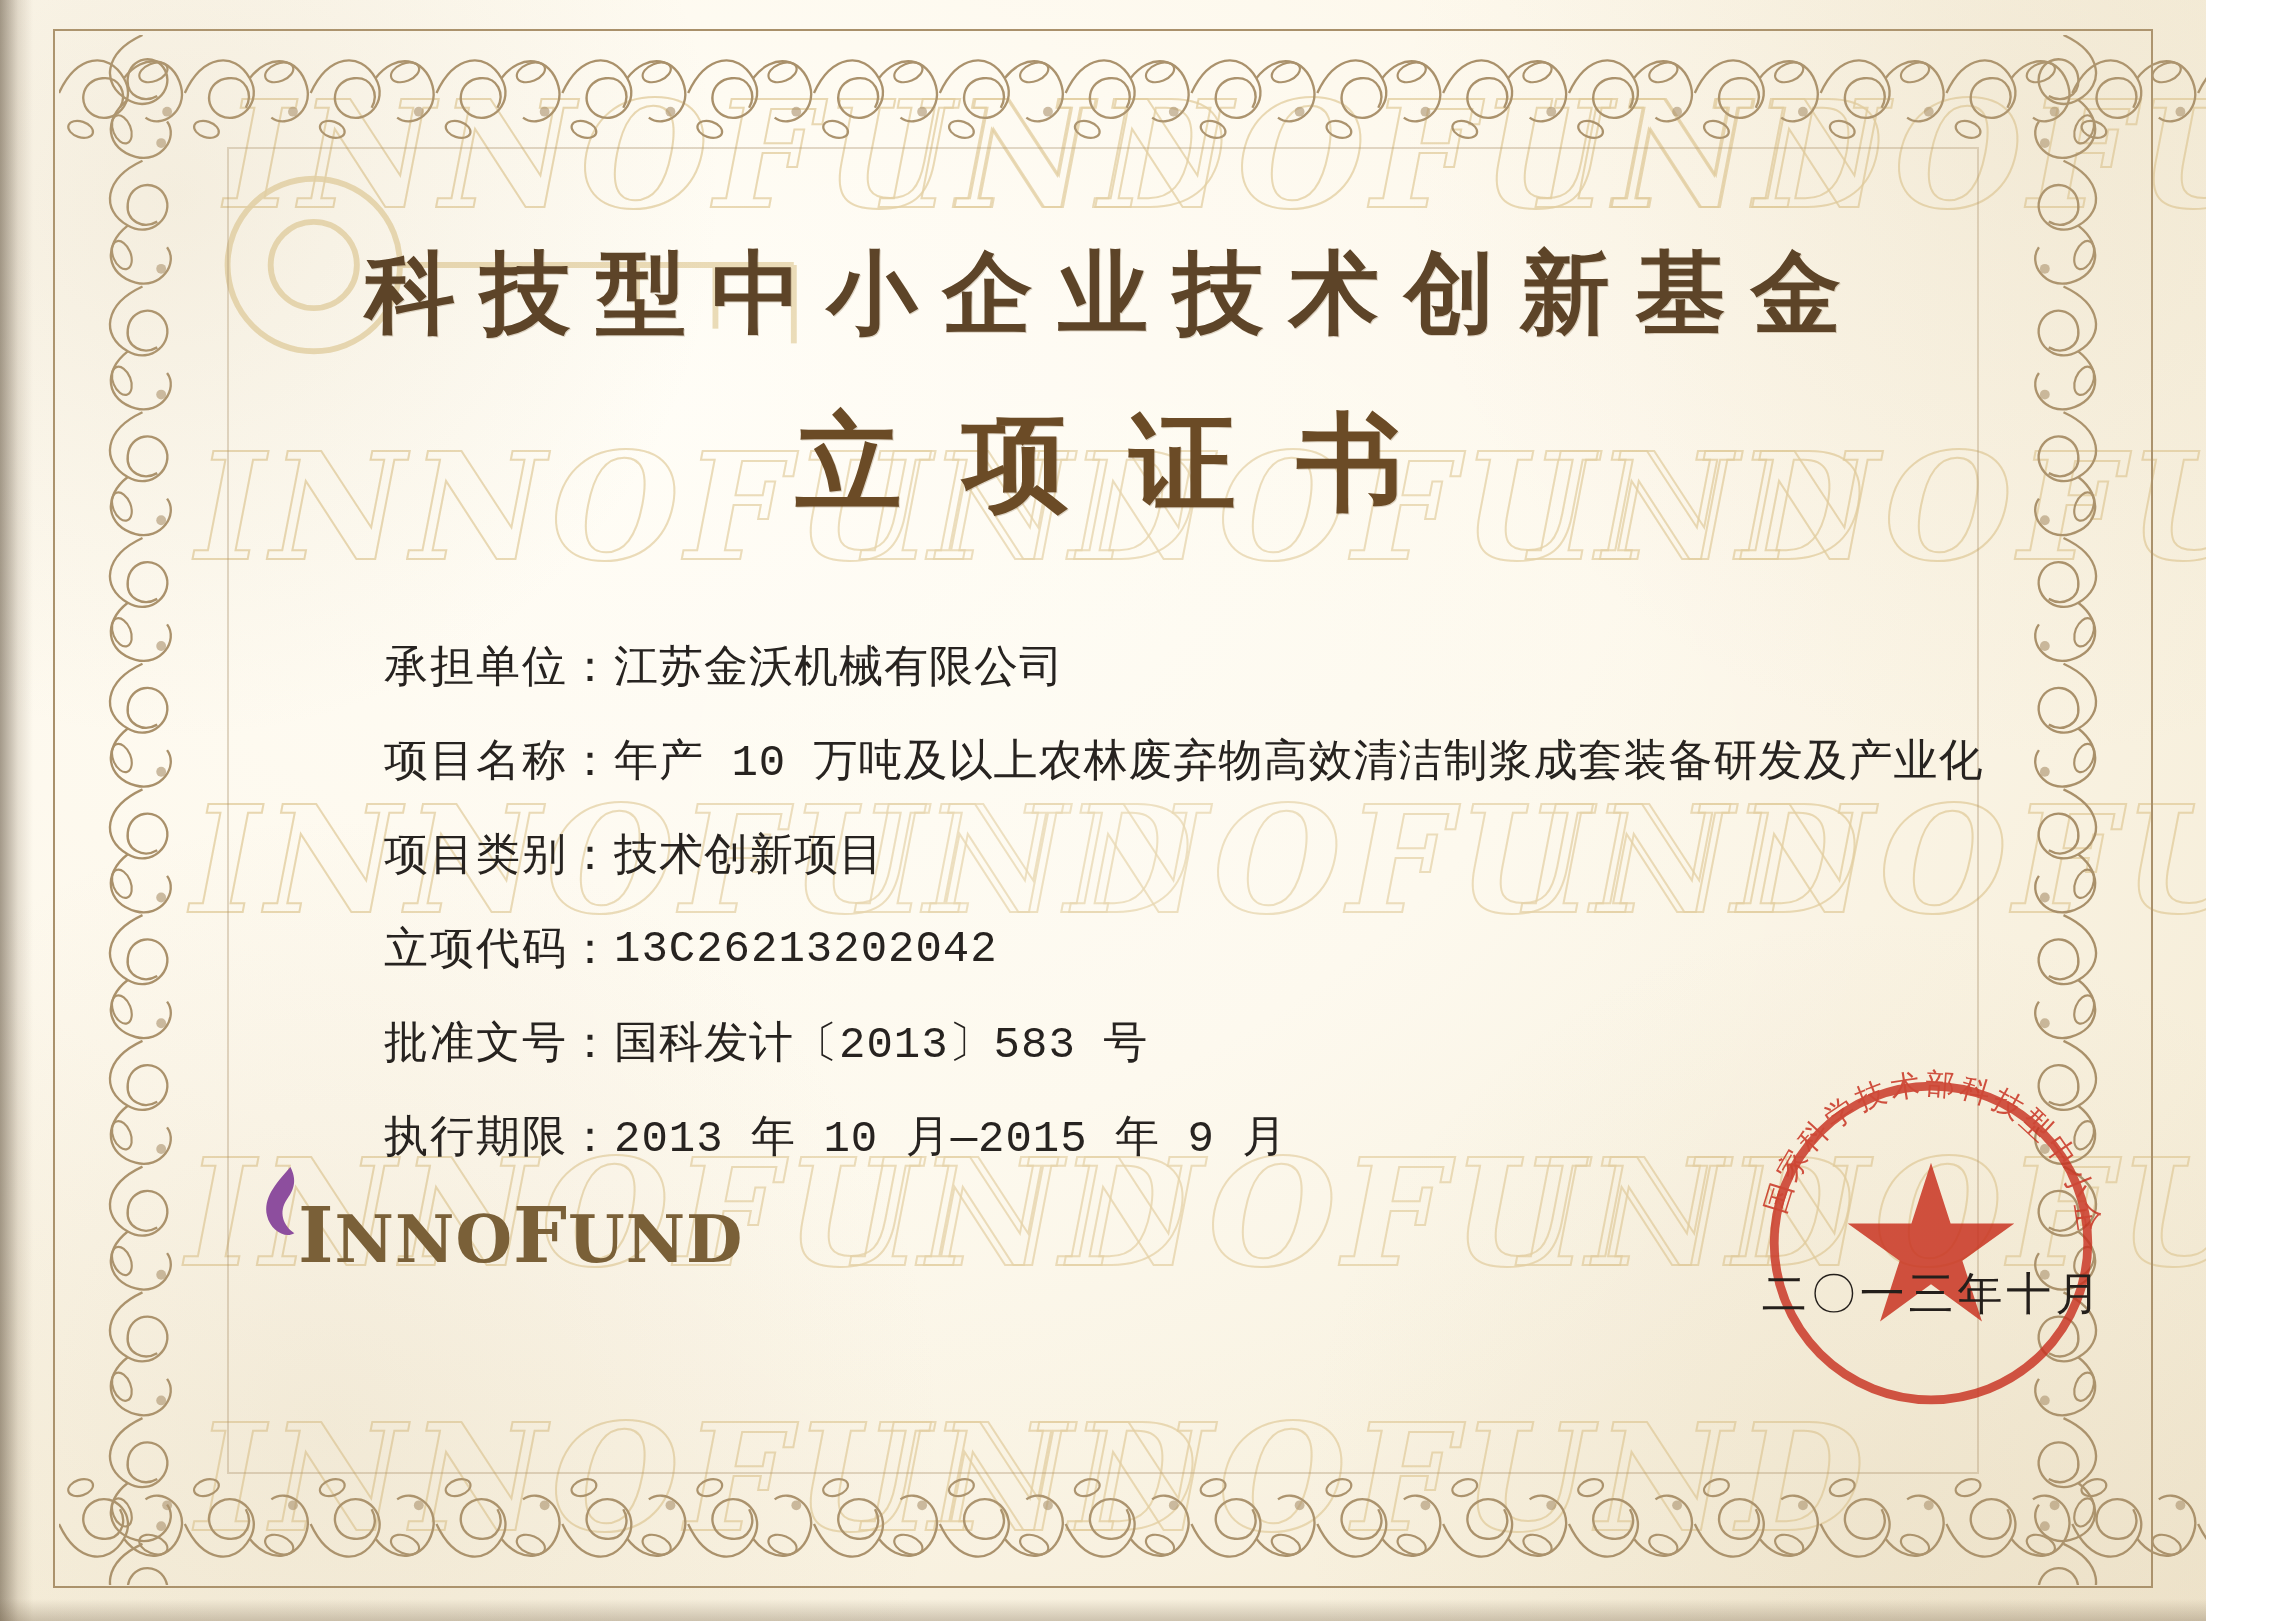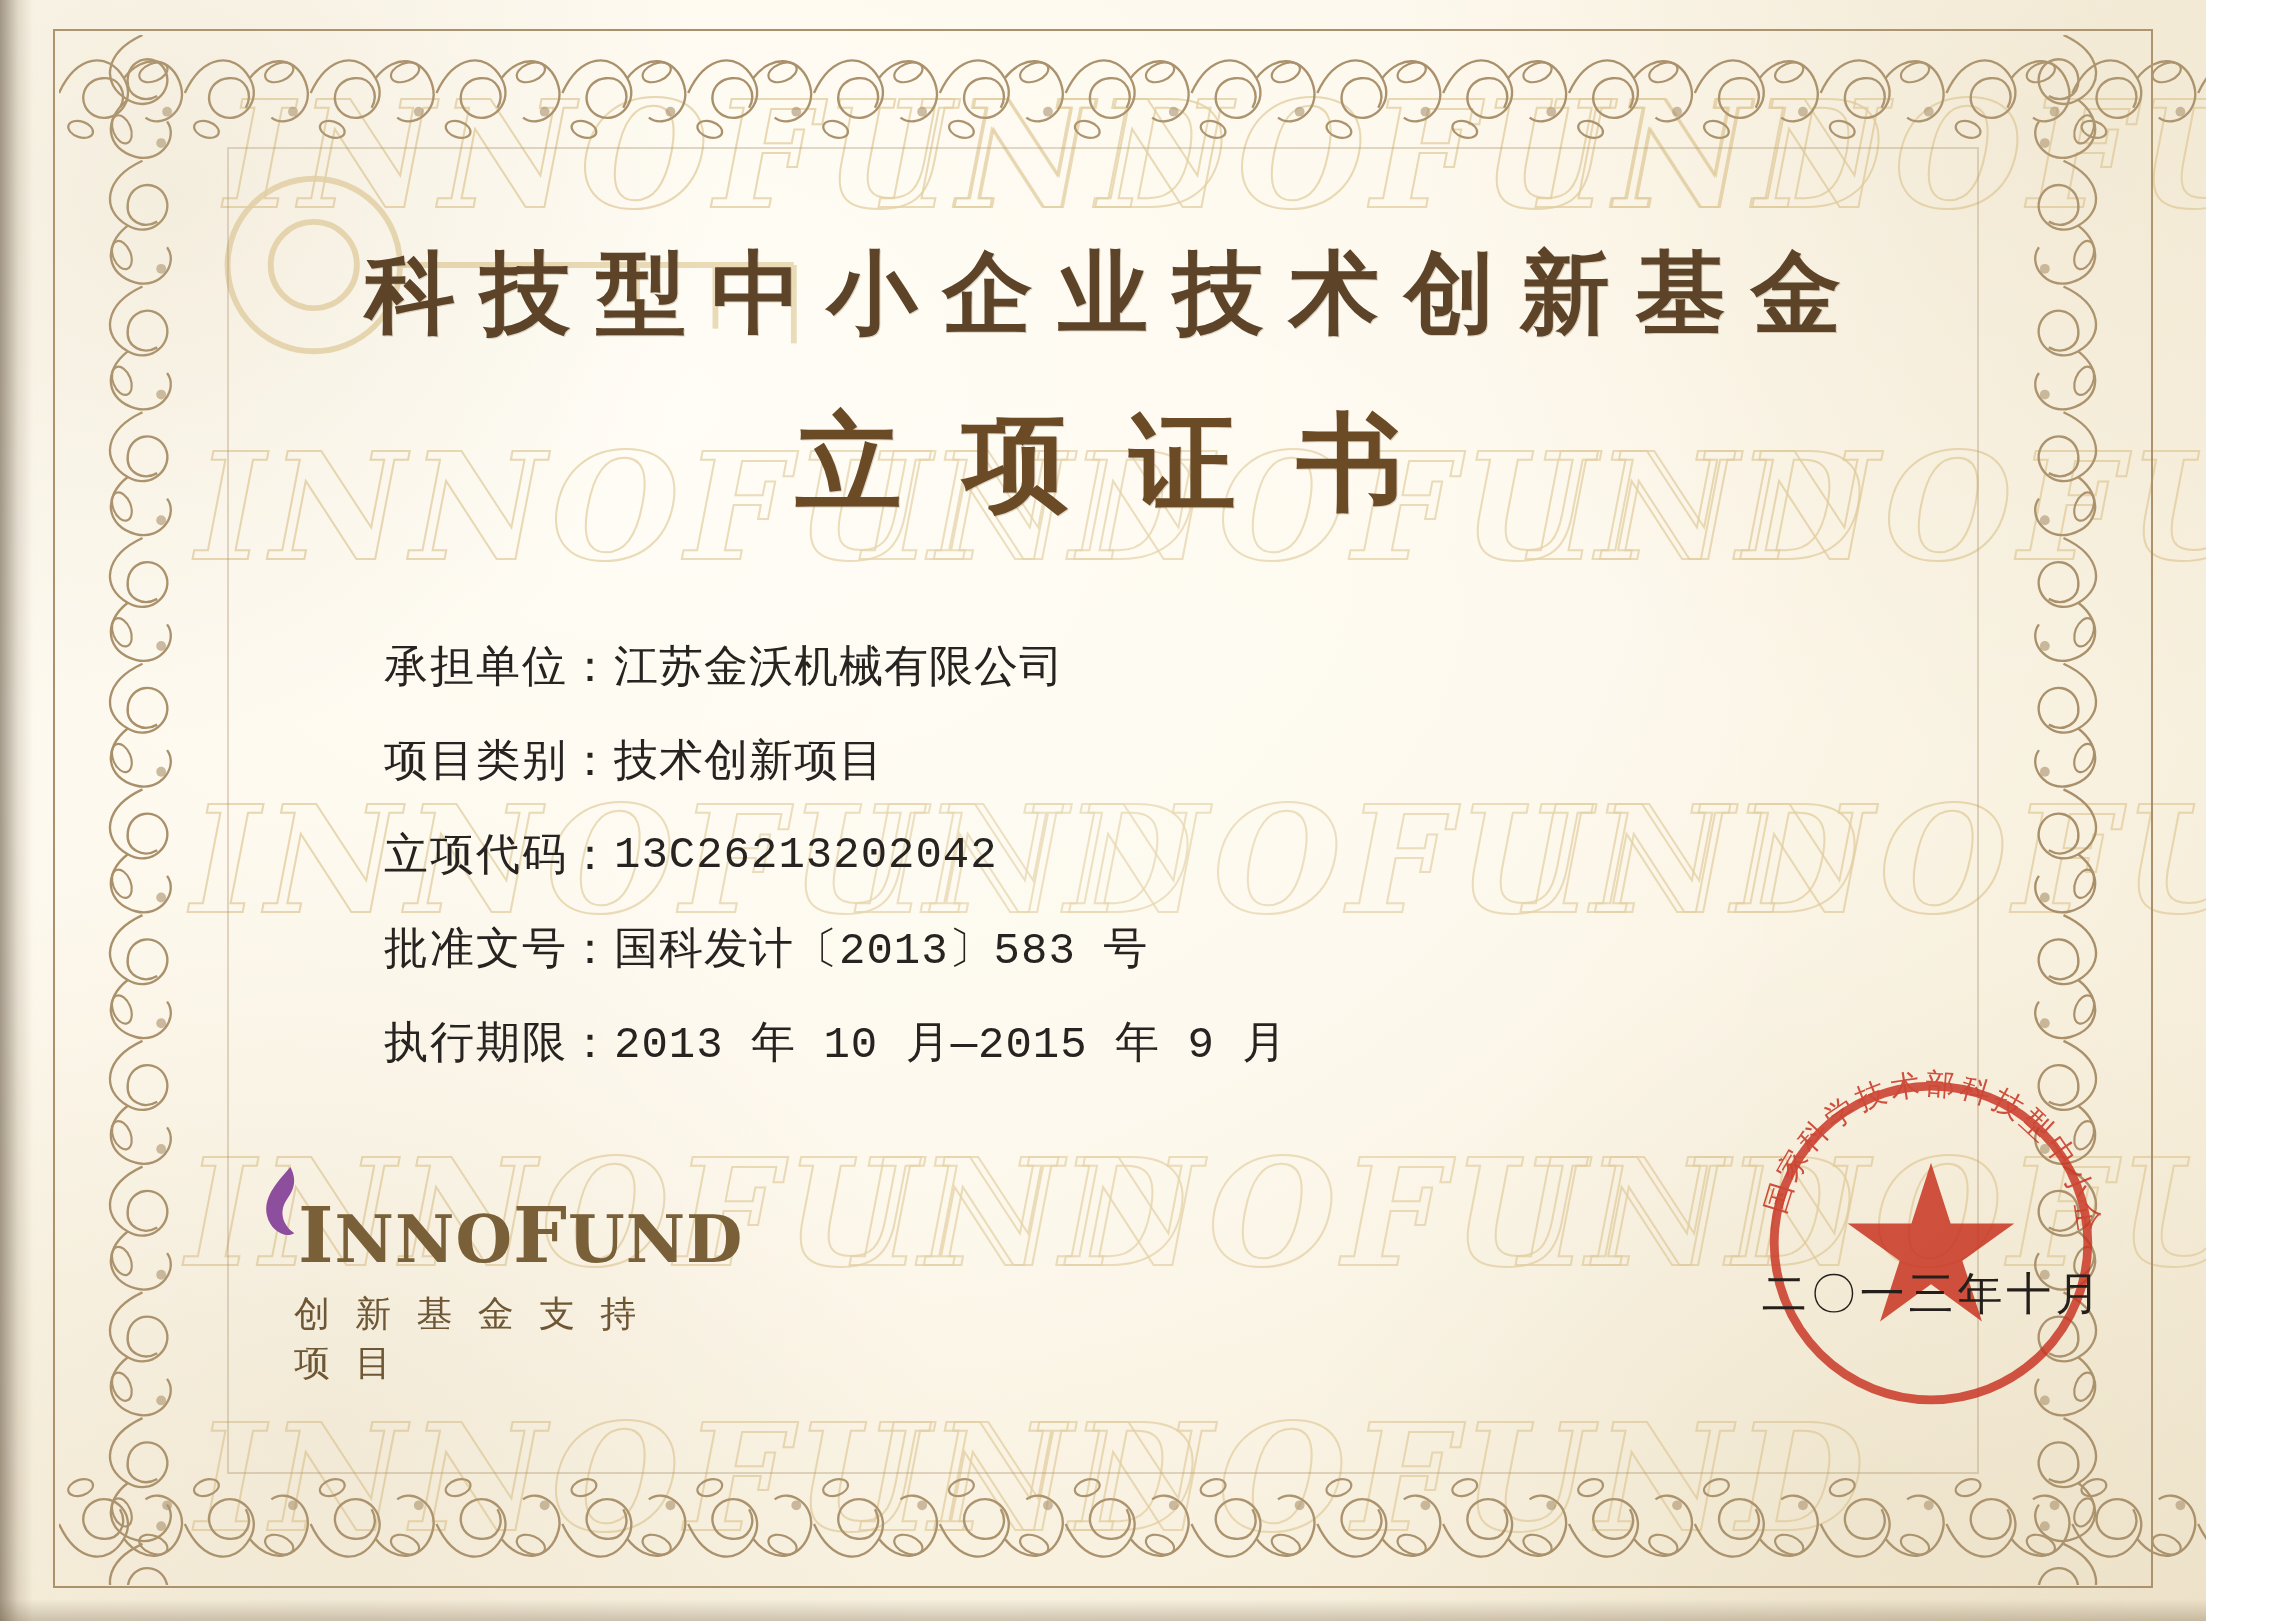--- a/index.html
+++ b/index.html
@@ -381,20 +381,24 @@
     <div class="title-main">科技型中小企业技术创新基金</div>
     <div class="title-sub">立项证书</div>
 
     <div class="fields">
 
       <div class="field-row">
         <span class="field-label">承担单位：</span>
         <span class="field-value">江苏金沃机械有限公司</span>
       </div>
 
+      <div class="field-row">
+        <span class="field-label">项目名称：</span>
+        <span class="field-value">年产 10 万吨及以上农林废弃物高效清洁制浆成套装备研发及产业化</span>
+      </div>
 
       <div class="field-row">
         <span class="field-label">项目类别：</span>
         <span class="field-value">技术创新项目</span>
       </div>
 
       <div class="field-row">
         <span class="field-label">立项代码：</span>
         <span class="field-value">13C26213202042</span>
       </div>
@@ -411,21 +415,20 @@
 
     </div>
 
     <div class="logo-block">
       <div class="logo-word">
         <svg class="logo-flame" viewBox="0 0 54 78" xmlns="http://www.w3.org/2000/svg">
           <path d="M30,2 C14,20 2,34 6,52 C9,66 24,76 34,70 C22,62 18,48 26,36 C32,27 38,18 30,2 Z" fill="#8d4e9e"></path>
         </svg>
         <span class="cap">I</span><span>NNO</span><span class="cap">F</span><span>UND</span>
       </div>
-      <div class="logo-tagline">创 新 基 金 支 持 项 目</div>
     </div>
 
 
     <svg class="seal" viewBox="0 0 400 400" xmlns="http://www.w3.org/2000/svg">
       <defs>
         <path id="sealArc" d="M 200,200 m -152,0 a 152,152 0 1,1 304,0" transform="rotate(0 200 200)"></path>
         <path id="sealArcText" d="M 48,200 a 152,152 0 1,1 304,0"></path>
       </defs>
       <circle cx="200" cy="200" r="160" fill="none" stroke="#c8301f" stroke-width="9" opacity="0.92"></circle>
       <text font-family="'DejaVu Sans', sans-serif" font-size="30" fill="#c8301f" letter-spacing="4" opacity="0.95">

